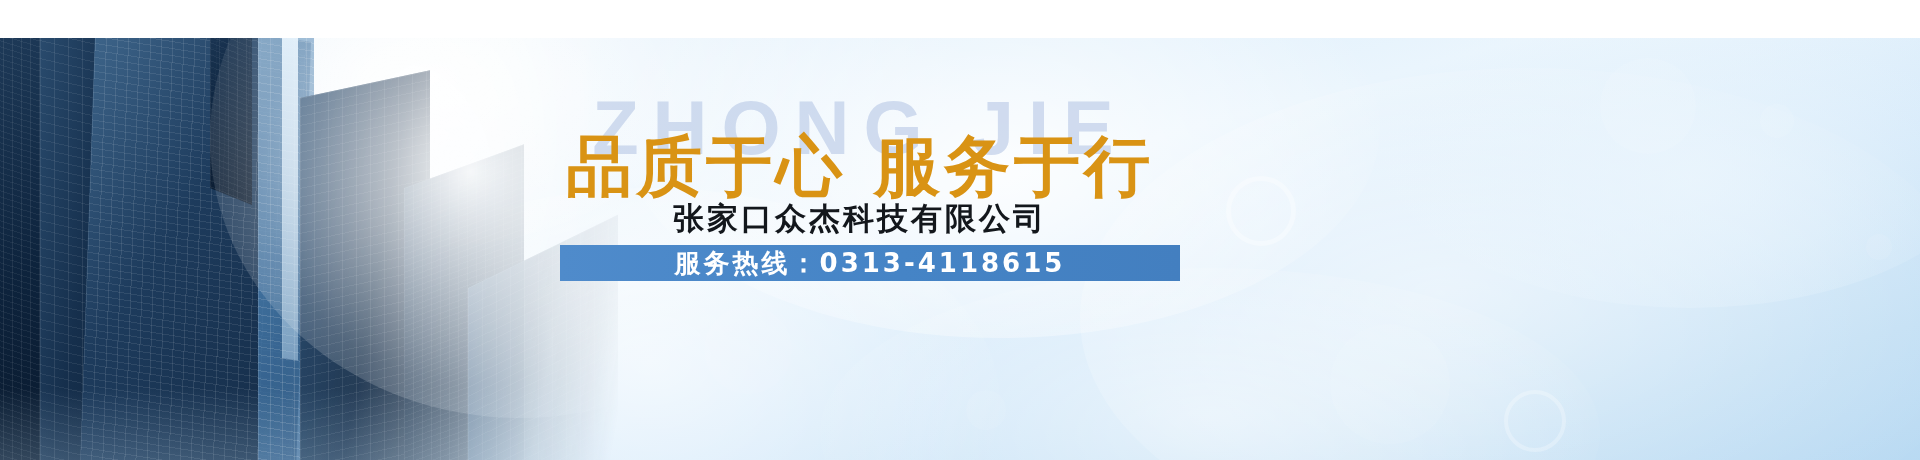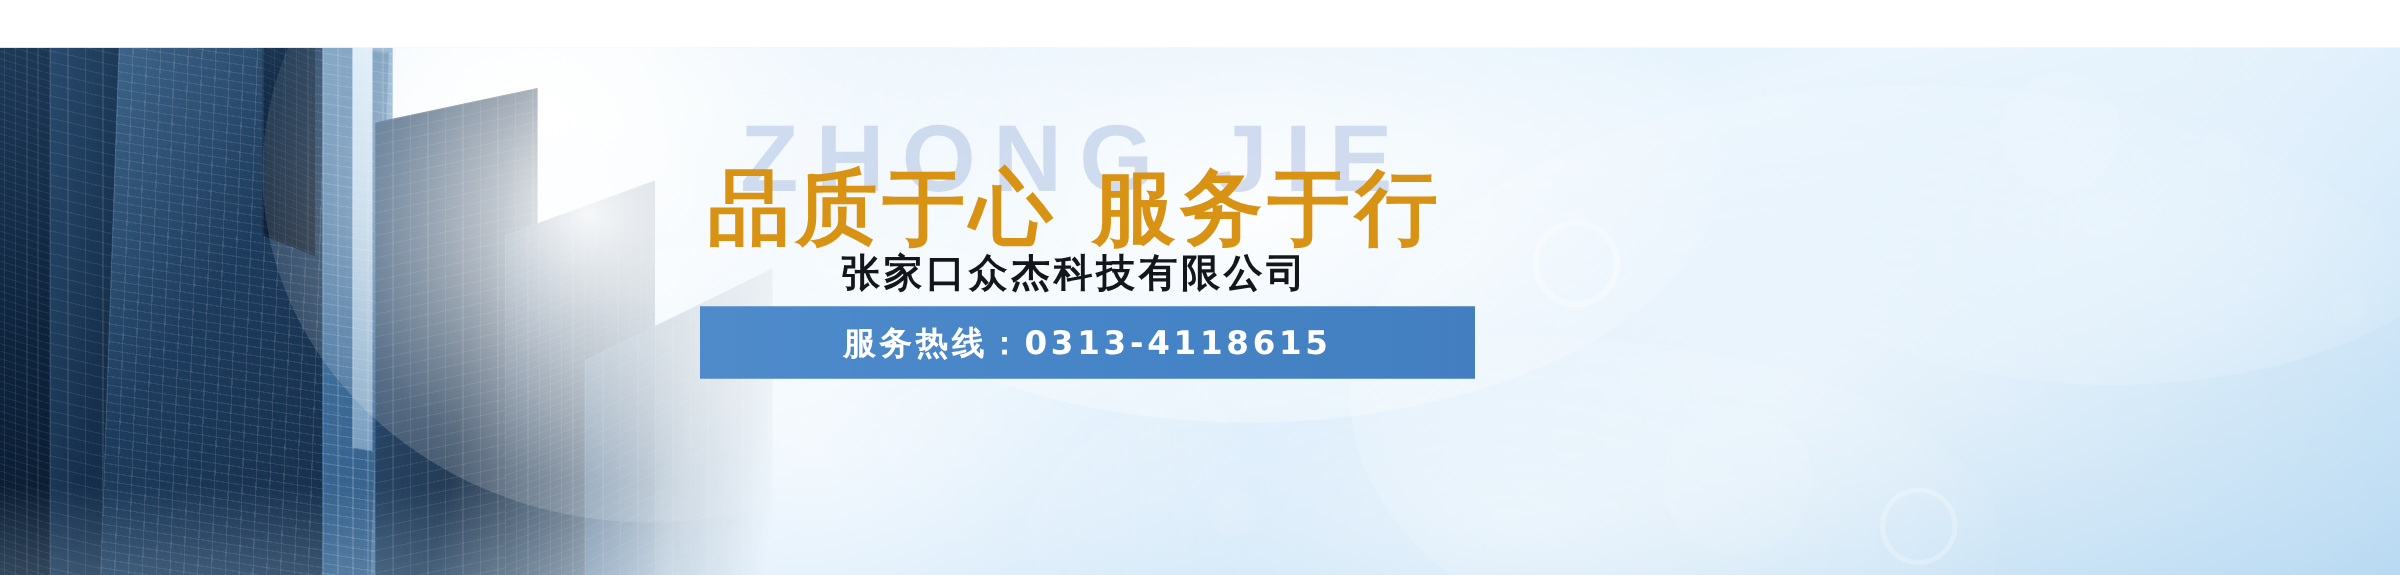--- a/index.html
+++ b/index.html
@@ -104,21 +104,21 @@
     position:absolute;left:0;top:160px;width:1720px;
     text-align:center;
     font-size:31px;font-weight:bold;
     letter-spacing:3px;
     color:#13171c;
     white-space:nowrap;
     font-family:"DejaVu Sans","Liberation Sans",sans-serif;
   }
   .hotline-bar{
     position:absolute;left:560px;top:207px;
-    width:620px;height:58px;
+    width:620px;height:36px;
     background:linear-gradient(to right,#4f8bcb 0%,#4584c6 55%,#437fc0 100%);
     display:flex;align-items:center;justify-content:center;
     pointer-events:auto;
     text-align:right;
   }
   .hotline-text{
     color:#ffffff;
     font-size:26px;
     font-weight:bold;
     letter-spacing:3px;

